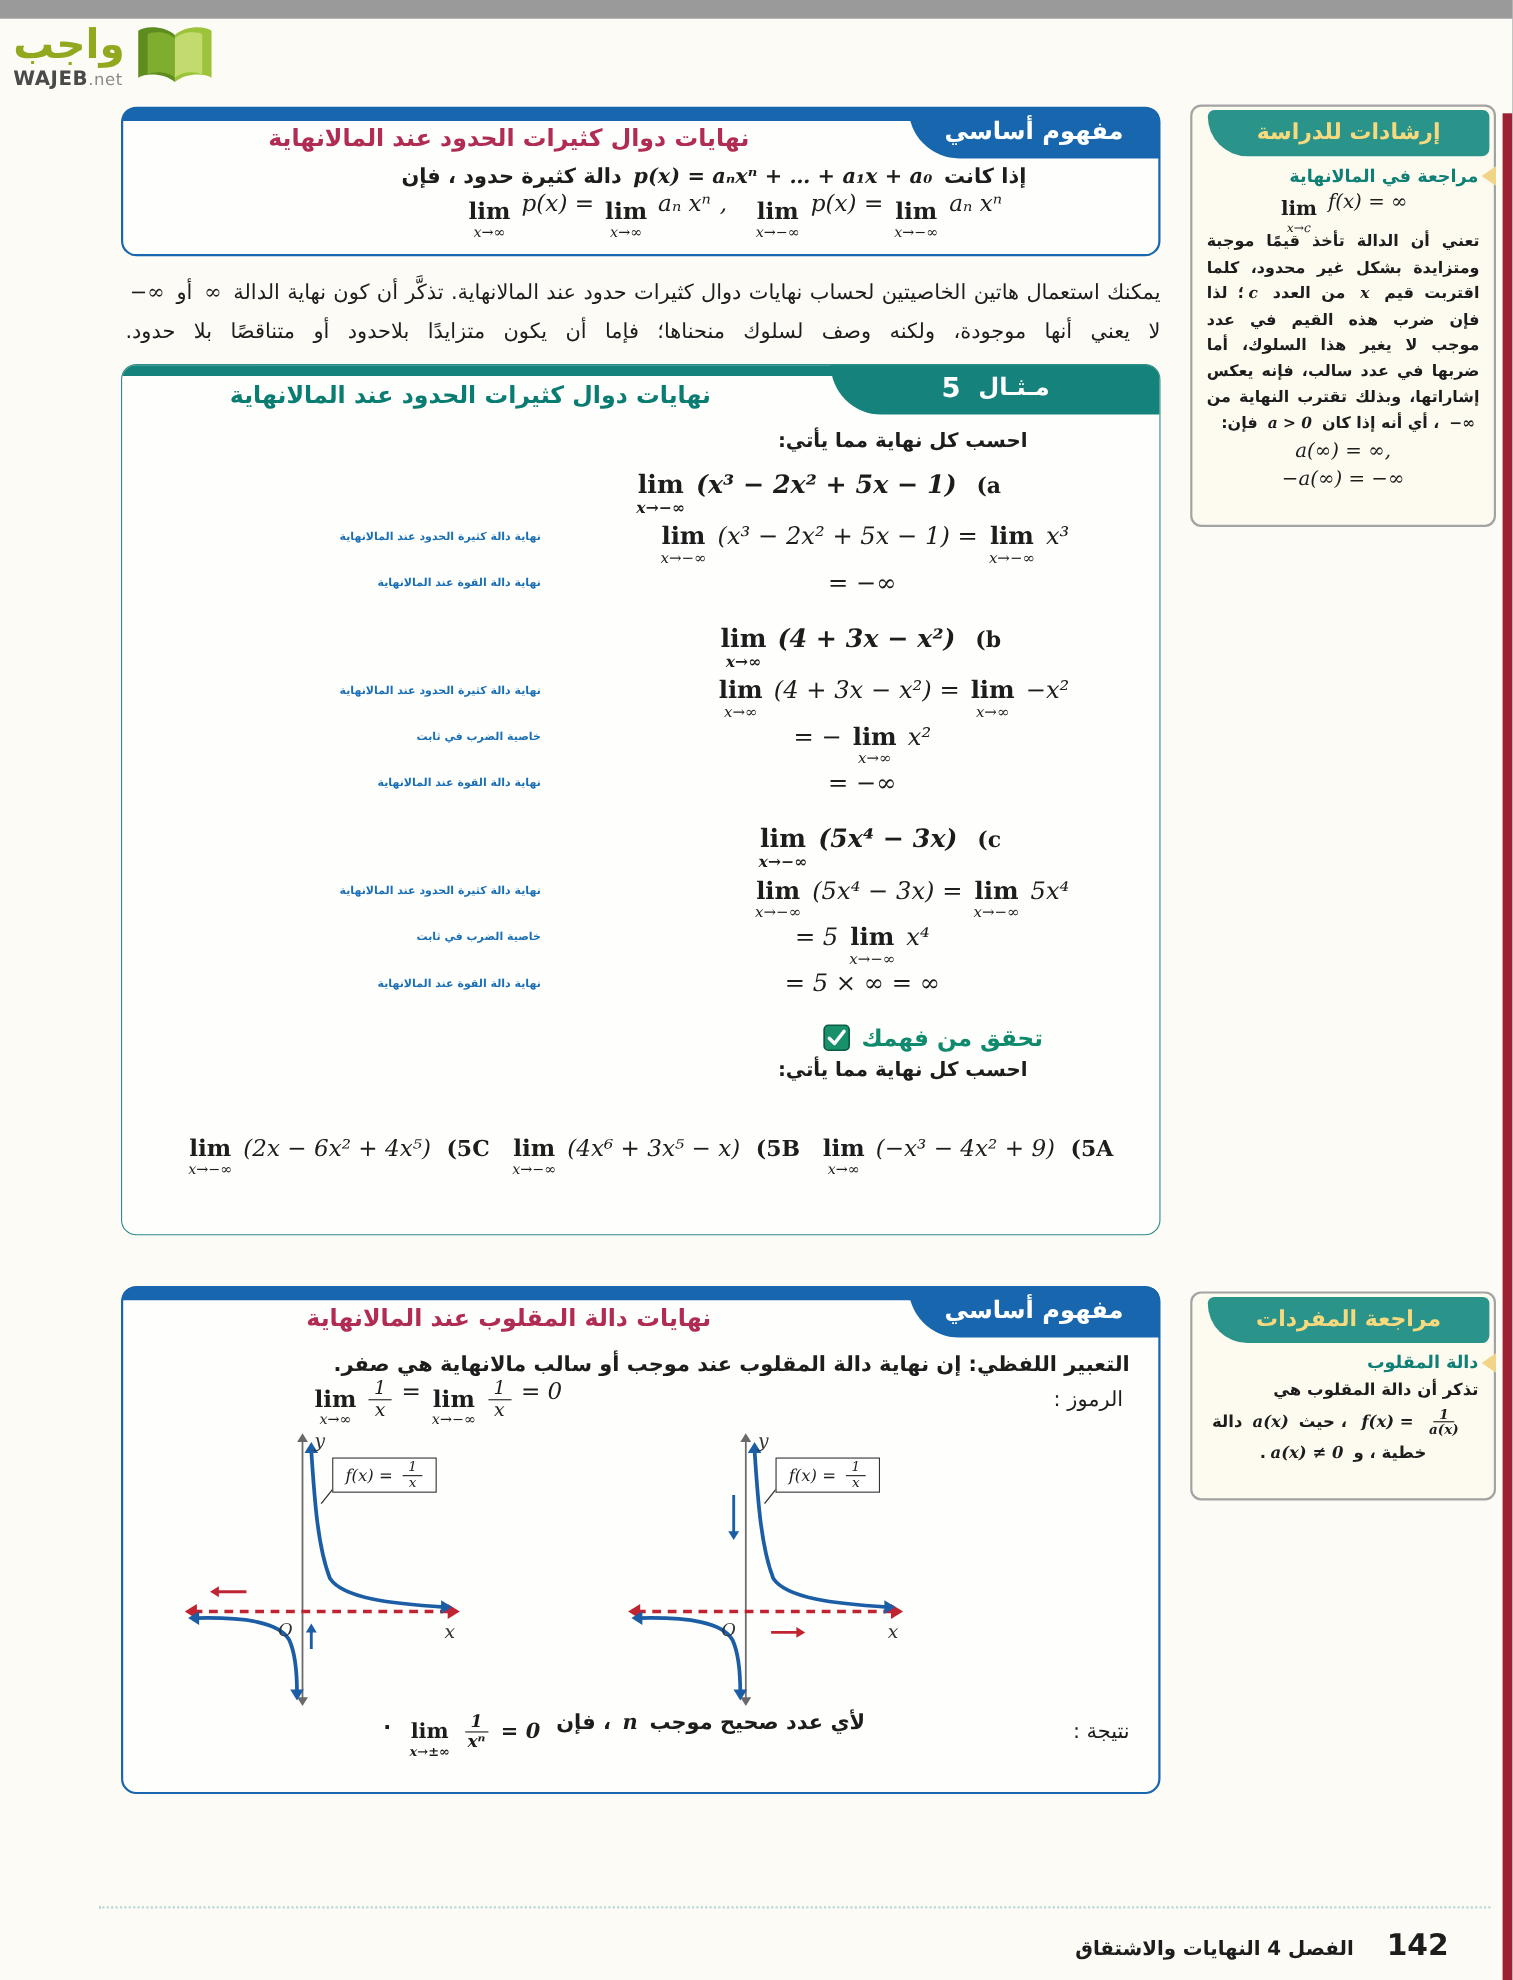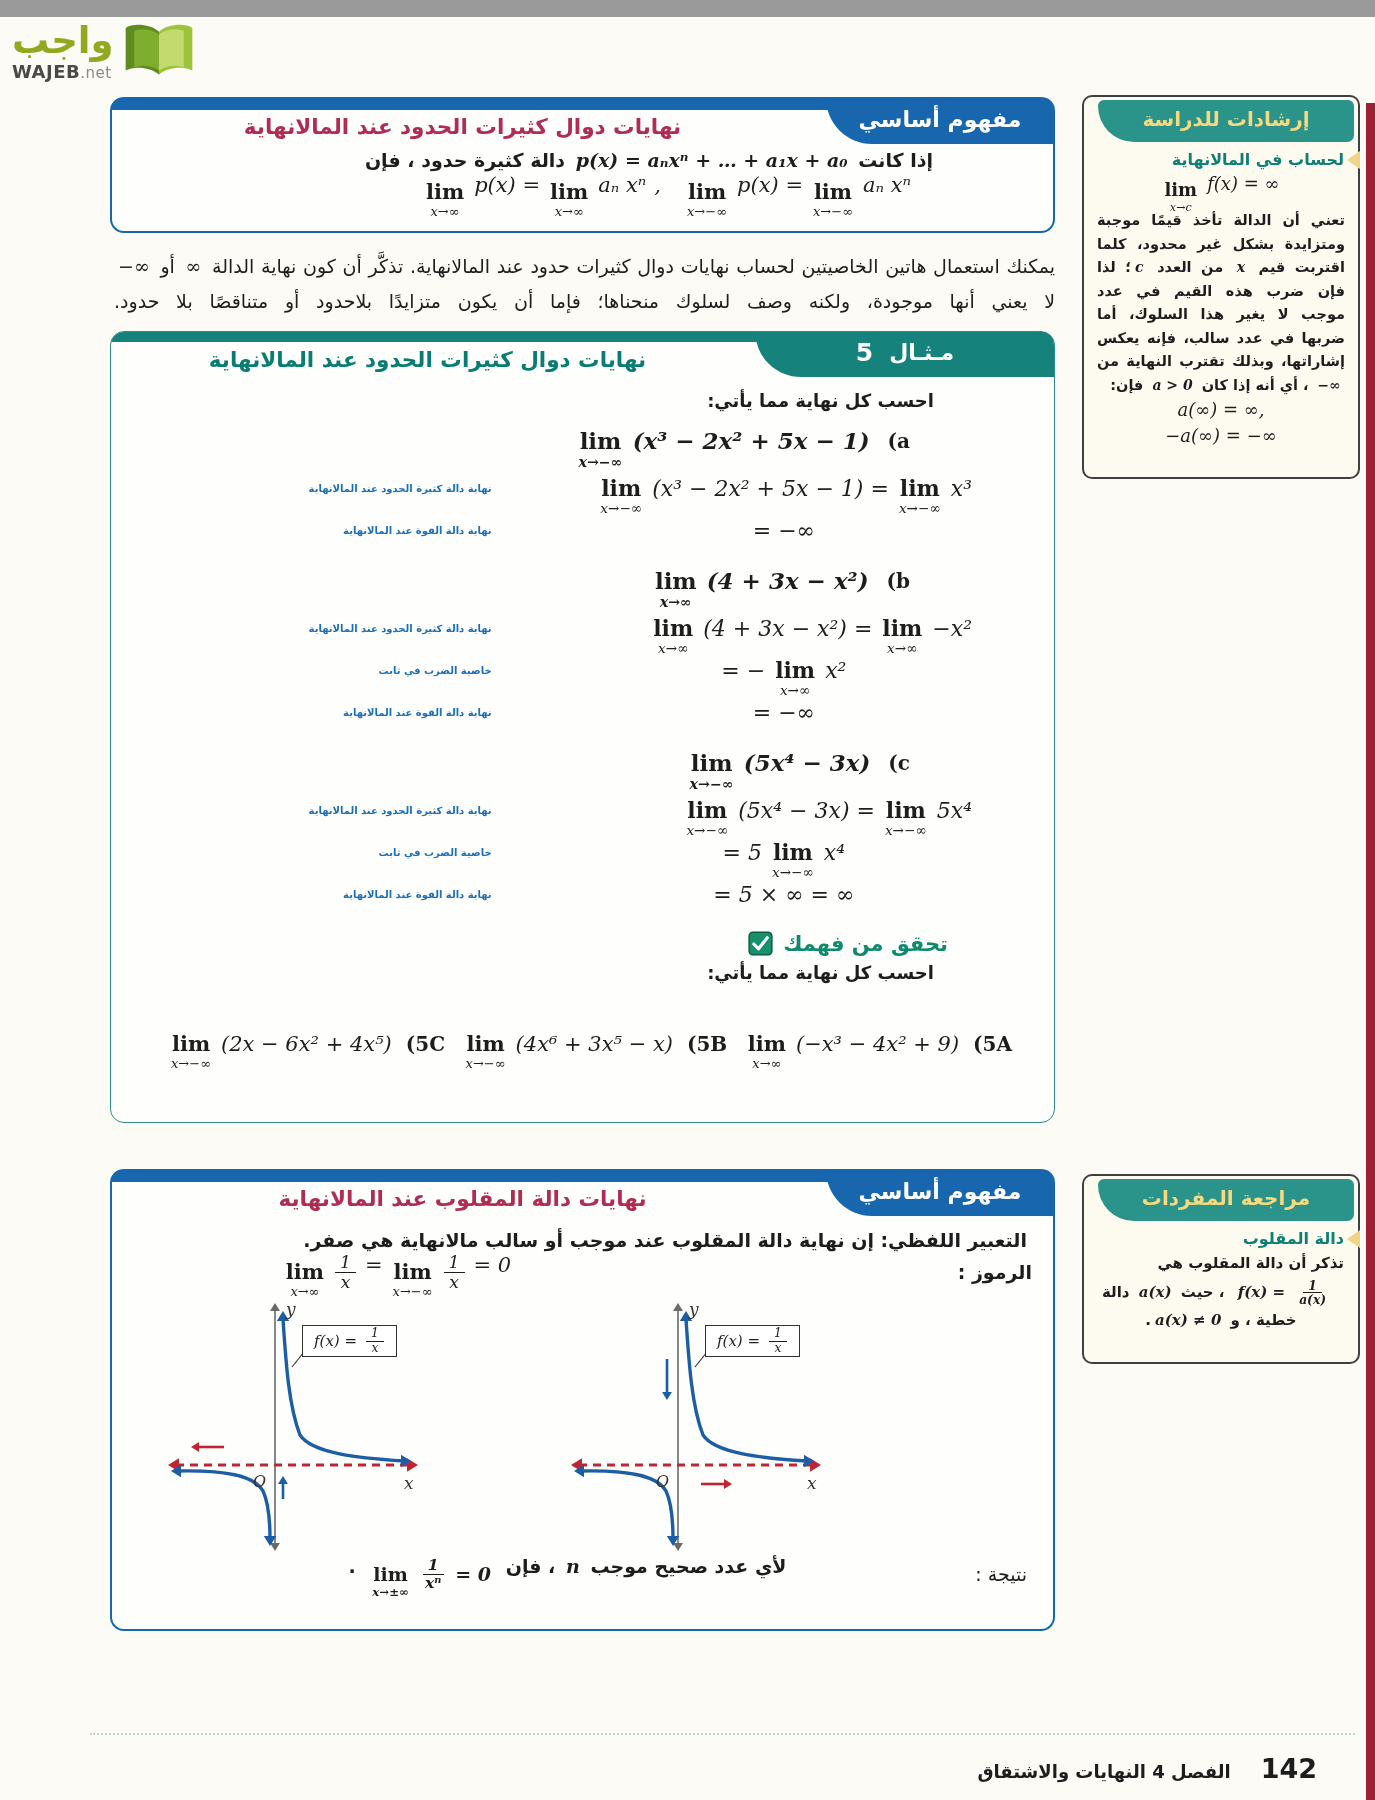--- a/index.html
+++ b/index.html
@@ -88,32 +88,32 @@
   .transition{position:absolute;top:1106px;right:22px;font-size:19px;}
   .closing{position:absolute;top:1630px;right:22px;left:95px;font-size:19px;line-height:1.95;}
   .closing .l1{text-align:justify;text-align-last:justify;}
   .closing .l2{text-align:center;padding-left:430px;}
 
   
   .kc2{height:462px;margin-top:46px;}
   .verbal{padding:12px 26px 0 10px;font-size:19px;font-weight:bold;}
   .verbal .vlabel{font-weight:bold;text-align:right;}
   .symrow{display:flex;direction:rtl;align-items:center;margin-top:2px;}
-  .symrow .slabel{font-size:19px;font-weight:bold;padding-right:21px;width:190px;}
+  .symrow .slabel{font-size:19px;font-weight:normal;padding-right:32px;width:190px;}
   .symrow .sformula{flex:1;display:flex;direction:ltr;justify-content:center;padding-right:180px;font-size:21px;}
   .graphs{display:flex;direction:ltr;margin-top:4px;padding-left:48px;gap:138px;}
   .graph{position:relative;width:265px;height:260px;}
   .glabel{position:absolute;left:142px;top:30px;border:1.3px solid #333;background:#fff;padding:1px 7px;
           display:inline-flex;align-items:center;direction:ltr;font-family:"DejaVu Serif",serif;font-style:italic;font-size:15px;}
   .resrow{display:flex;direction:rtl;align-items:center;margin-top:0px;}
   .resrow .rlabel{font-size:19px;font-weight:normal;padding-right:26px;width:150px;}
   .resrow .rtext{flex:1;text-align:center;font-size:19px;font-weight:bold;padding-left:120px;}
 
   
-  .side-box{position:absolute;right:15px;width:278px;background:#fdfaf0;border:2px solid #404040;border-radius:10px;}
+  .side-box{position:absolute;right:15px;width:278px;background:#fdfaf0;border:2px solid #a3a3a3;border-radius:10px;}
   .side-study{top:78px;height:384px;}
   .side-vocab{top:1157px;height:190px;}
   .side-header{background:#2a938a;color:#f8da7e;font-weight:bold;font-size:20px;text-align:center;
                height:42px;display:flex;align-items:center;justify-content:center;
                border-radius:7px 7px 8px 42px;margin:3px 4px 8px 14px;padding-bottom:4px;}
   .side-sub{position:relative;color:#0e7f74;font-weight:bold;font-size:16px;text-align:right;padding:0 14px 2px 10px;}
   .side-tri{position:absolute;right:-2px;top:1px;width:0;height:0;
             border-top:9px solid transparent;border-bottom:9px solid transparent;border-right:13px solid #f2d488;}
   .side-formula{display:flex;direction:ltr;justify-content:center;font-size:18px;margin:2px 0 4px;}
   .side-body{font-size:14.5px;font-weight:600;line-height:1.62;text-align:justify;padding:0 13px;}
@@ -511,21 +511,21 @@
     </div>
   </div>
 
   <div class="closing">
   </div>
 
   <div class="side-box side-study">
     <div class="side-header">إرشادات للدراسة</div>
     <div class="side-sub">
       <span class="side-tri"></span>
-      <span>لحساب في المالانهاية</span>
+      <span>مراجعة في المالانهاية</span>
     </div>
     <div class="side-formula">
         <span class="mt-lim">
           <span class="mt-lim-word">lim</span>
           <span class="mt-lim-sub">x→c</span>
         </span>
         <span class="mt-math">f(x) = ∞</span>
       </div>
     <div class="side-body" dir="rtl">تعني أن الدالة تأخذ قيمًا موجبة ومتزايدة بشكل غير محدود، كلما اقتربت قيم <span class="mt-math">x</span> من العدد <span class="mt-math">c</span>؛ لذا فإن ضرب هذه القيم في عدد موجب لا يغير هذا السلوك، أما ضربها في عدد سالب، فإنه يعكس إشاراتها، وبذلك تقترب النهاية من <span class="mt-math">−∞</span> ، أي أنه إذا كان <span class="mt-math">a &gt; 0</span> فإن:</div>
     <div class="side-facts">

